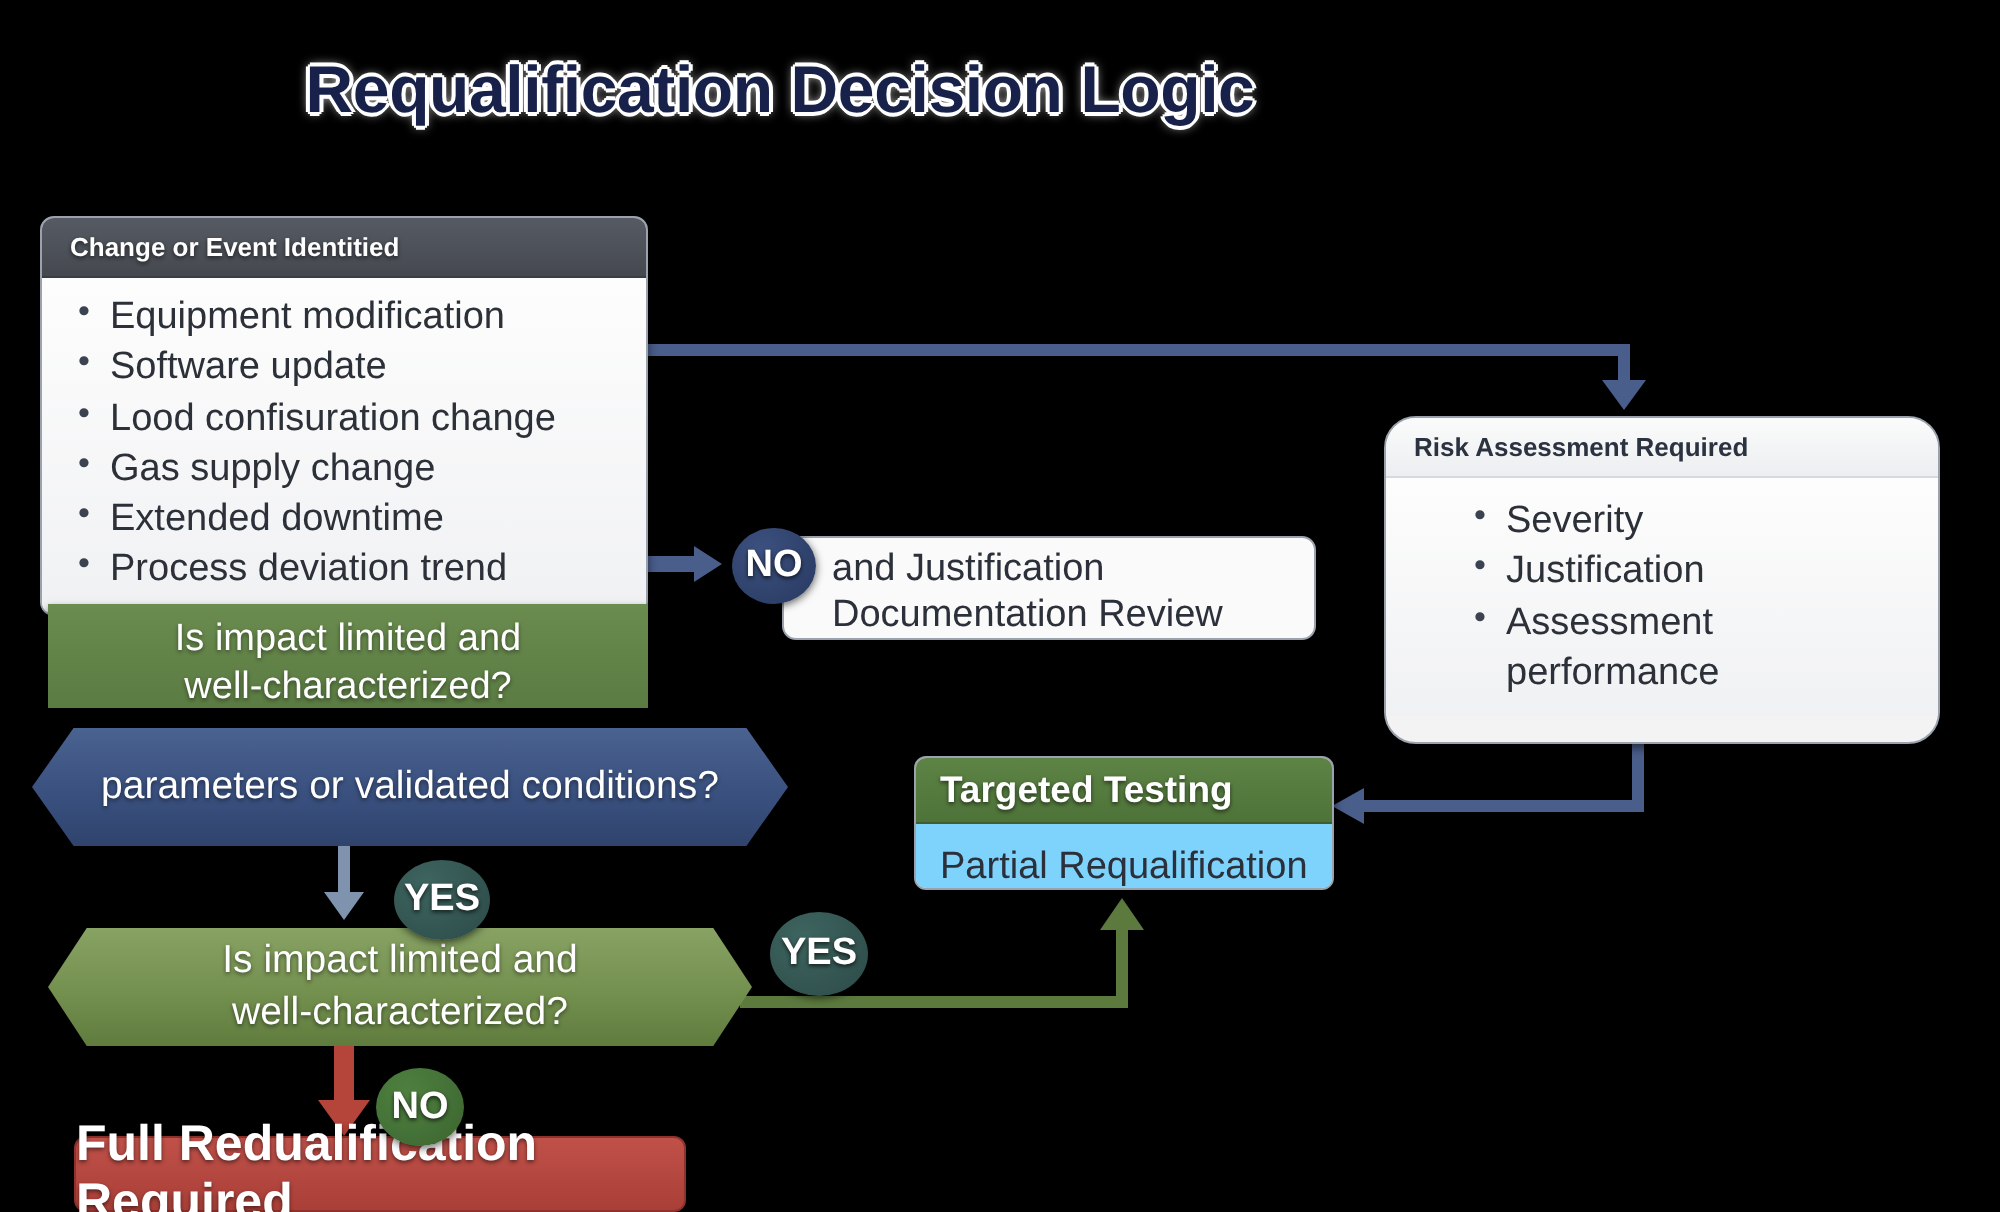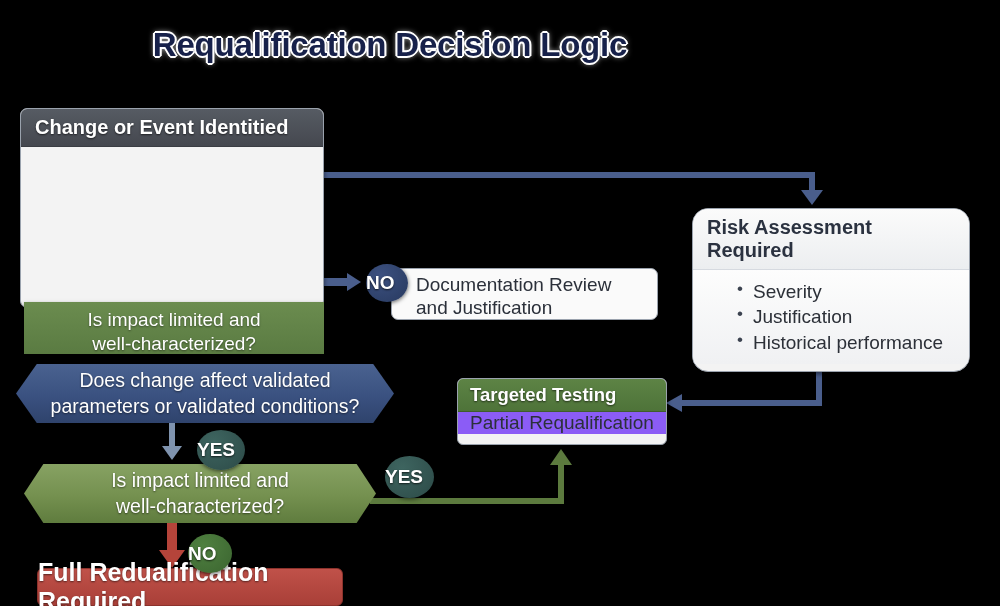--- a/index.html
+++ b/index.html
@@ -48,21 +48,21 @@
     background: #f3f3f3;
     border: 1px solid #9aa2ad;
     border-radius: 7px;
     box-shadow: 0 2px 5px rgba(0,0,0,0.55);
     overflow: hidden;
   }
   .card-header {
     font-weight: bold;
     color: #ffffff;
     padding: 7px 14px;
-    font-size: 20px;
+    font-size: 13px;
     text-shadow: 0 1px 2px rgba(0,0,0,0.6);
   }
   .header-dark {
     background: linear-gradient(#565b63, #45484f);
     border-bottom: 1px solid #3a3d43;
   }
   .header-light {
     background: linear-gradient(#fbfbfb, #eceef0);
     color: #2b3240;
     text-shadow: none;
@@ -130,20 +130,21 @@
   .hex-green { background: linear-gradient(180deg, #87a263 0%, #74904f 55%, #5f7c3e 100%); }
 
   
   .badge {
     position: absolute;
     border-radius: 50%;
     color: #ffffff;
     font-weight: bold;
     display: flex;
     align-items: center;
+    justify-content: center;
     text-shadow: 0 1px 2px rgba(0,0,0,0.7);
     box-shadow: 0 1px 4px rgba(0,0,0,0.65);
   }
   .badge-navy  { background: radial-gradient(circle at 35% 30%, #3d5180, #27395f); }
   .badge-teal  { background: radial-gradient(circle at 35% 30%, #3e6560, #2c4a47); }
   .badge-green { background: radial-gradient(circle at 35% 30%, #4f8040, #3b6530); }
 
   
   #full-requal {
     position: absolute;
@@ -187,62 +188,71 @@
 
   <div class="line" style="left:370px; top:486px; width:194px; height:6px; background:#5c7a3e;"></div>
   <div class="line" style="left:558px; top:452px; width:6px; height:40px; background:#5c7a3e;"></div>
   <div class="arrow-head" style="left:550px; top:437px; border-left:11px solid transparent; border-right:11px solid transparent; border-bottom:16px solid #5c7a3e;"></div>
 
   <div class="line" style="left:167px; top:511px; width:10px; height:30px; background:#b5443a;"></div>
   <div class="arrow-head" style="left:159px; top:538px; border-left:13px solid transparent; border-right:13px solid transparent; border-top:18px solid #b5443a;"></div>
 
   <div class="card" style="left:20px; top:96px; width:302px; height:198px;">
     <div class="card-header header-dark">Change or Event Identitied</div>
+    <div class="card-body">
+      <ul class="bullets">
+        <li>Equipment modification</li>
+        <li>Software update</li>
+        <li>Lood confisuration change</li>
+        <li>Gas supply change</li>
+        <li>Extended downtime</li>
+        <li>Process deviation trend</li>
+      </ul>
+    </div>
   </div>
 
   <div class="green-band" style="left:24px; top:290px; width:300px; height:52px;">
     <div>Is impact limited and</div>
     <div>well-characterized?</div>
   </div>
 
   <div class="hex hex-blue" style="left:16px; top:352px; width:378px; height:59px;">
     <div>
-      <div>Does change affect validated</div>
       <div>parameters or validated conditions?</div>
     </div>
   </div>
 
   <div class="hex hex-green" style="left:24px; top:452px; width:352px; height:59px;">
     <div>
       <div>Is impact limited and</div>
       <div>well-characterized?</div>
     </div>
   </div>
 
   <div class="card" style="left:391px; top:256px; width:265px; height:50px; background:#fafafa;">
     <div style="padding:4px 12px 4px 24px; font-size:19px; color:#2b303a; line-height:1.22;">
+      <div>and Justification</div>
       <div>Documentation Review</div>
-      <div>and Justification</div>
     </div>
   </div>
 
   <div class="card" style="left:692px; top:196px; width:276px; height:162px;border-radius:16px;">
     <div class="card-header header-light">Risk Assessment Required</div>
     <div class="card-body" style="padding-top:9px;padding-left:36px;">
       <ul class="bullets">
         <li>Severity</li>
         <li>Justification</li>
-        <li>Historical performance</li>
+        <li>Assessment performance</li>
       </ul>
     </div>
   </div>
 
   <div class="card" style="left:457px; top:366px; width:208px; height:65px; border-radius:6px;">
     <div class="card-header header-green" style="padding:5px 12px; font-size:18.5px;">Targeted Testing</div>
-    <div class="card-body" style="padding:0 12px; background:#8b5cf6;">
+    <div class="card-body" style="padding:11px 12px; background:#7dd3fc;">
       <div style="font-size:19px; color:#2b303a;">Partial Requalification</div>
     </div>
   </div>
 
   <div id="full-requal" style="left:37px; top:556px; width:304px; height:36px;">
     <span>Full Redualification Required</span>
   </div>
 
   <div class="badge badge-navy" style="left:366px; top:252px; width:42px; height:38px; font-size:19px;">
     <span>NO</span>

